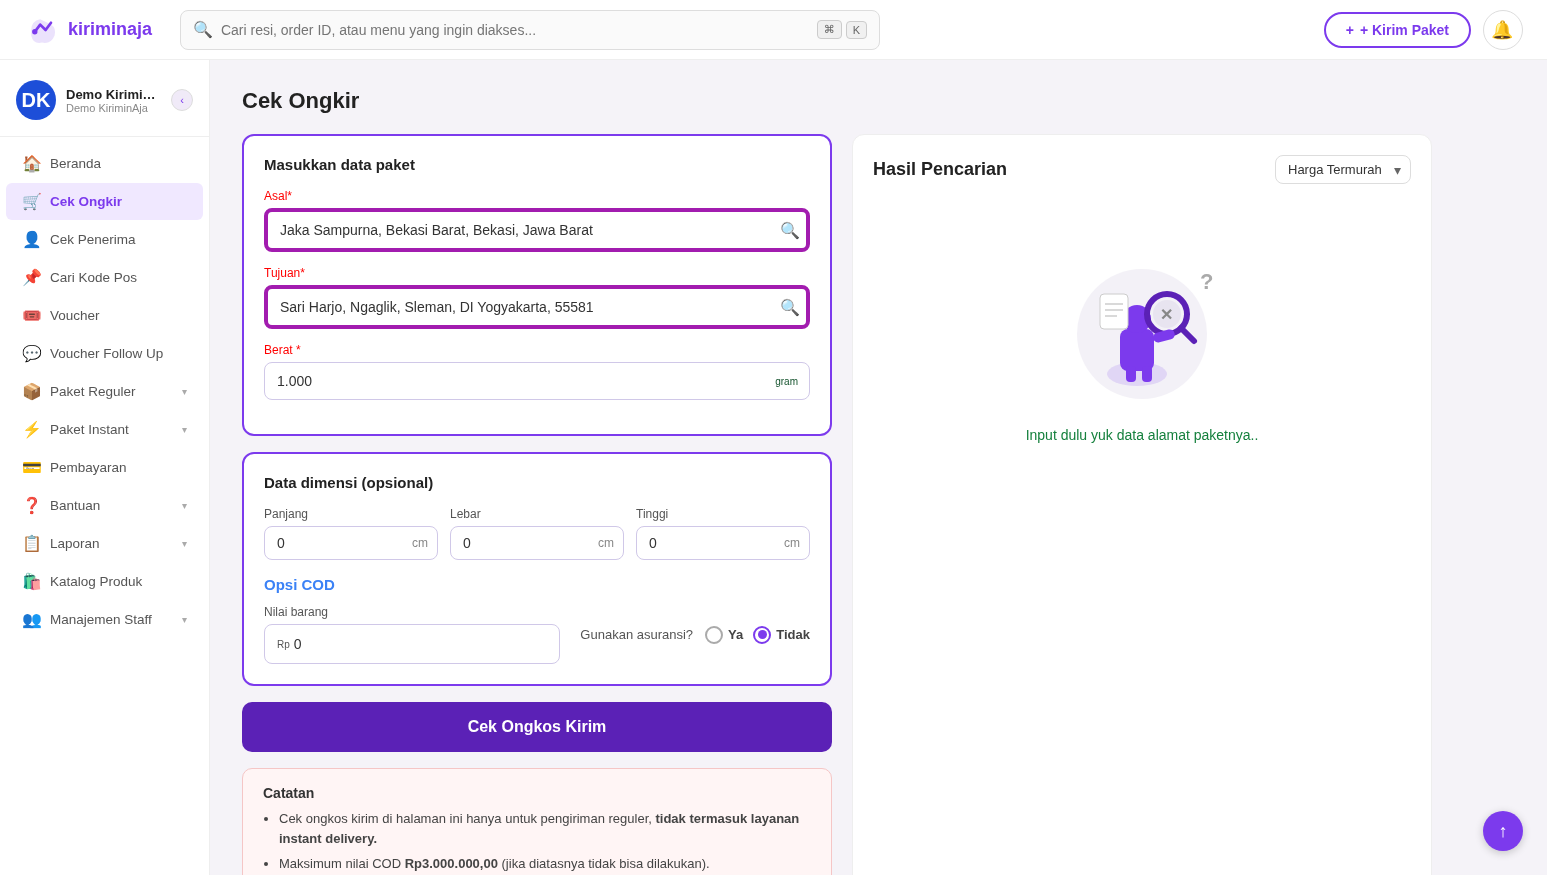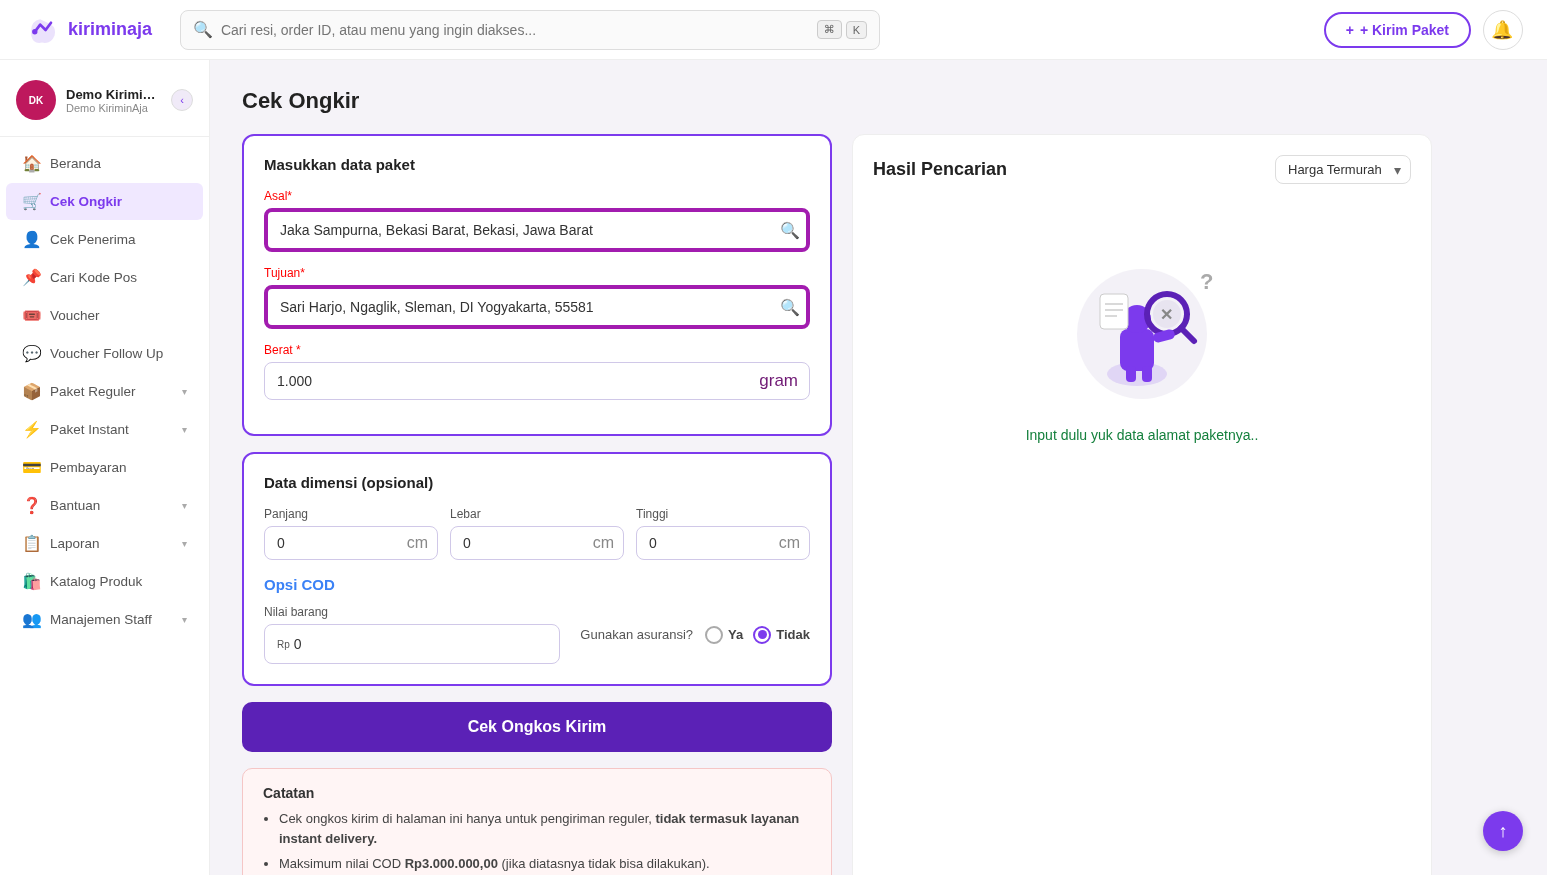--- a/index.html
+++ b/index.html
@@ -19,21 +19,21 @@
     .search-bar { flex: 1; max-width: 700px; display: flex; align-items: center; border: 1px solid #ddd; border-radius: 8px; padding: 0 12px; height: 40px; background: #fafafa; gap: 8px; }
     .search-bar input { border: none; background: transparent; outline: none; width: 100%; font-size: 14px; color: #666; }
     .search-kbd { display: flex; align-items: center; gap: 4px; margin-left: auto; }
     .kbd { background: #f0f0f0; border: 1px solid #ccc; border-radius: 4px; padding: 2px 6px; font-size: 11px; color: #666; }
     .topbar-actions { display: flex; align-items: center; gap: 12px; margin-left: auto; }
     .btn-kirim { background: #fff; border: 2px solid #7c3aed; color: #7c3aed; border-radius: 20px; padding: 8px 20px; font-weight: 600; cursor: pointer; display: flex; align-items: center; gap: 6px; font-size: 14px; }
     .bell-btn { background: none; border: 1px solid #ddd; border-radius: 50%; width: 40px; height: 40px; cursor: pointer; display: flex; align-items: center; justify-content: center; font-size: 18px; }
 
     
     .sidebar-user { display: flex; align-items: center; gap: 10px; padding: 12px 16px 16px; border-bottom: 1px solid #eee; margin-bottom: 8px; }
-    .avatar { width: 40px; height: 40px; border-radius: 50%; background: #be185d; color: #fff; display: flex; align-items: center; justify-content: center; font-weight: 700; font-size: 10px; flex-shrink: 0; }
+    .avatar { width: 40px; height: 40px; border-radius: 50%; background: #1d4ed8; color: #fff; display: flex; align-items: center; justify-content: center; font-weight: 700; font-size: 20px; flex-shrink: 0; }
     .user-info { flex: 1; min-width: 0; }
     .user-name { font-weight: 600; font-size: 13px; color: #222; white-space: nowrap; overflow: hidden; text-overflow: ellipsis; }
     .user-sub { font-size: 11px; color: #888; }
     .collapse-btn { background: #f0eaf8; border: 1px solid #ddd; border-radius: 50%; width: 22px; height: 22px; cursor: pointer; display: flex; align-items: center; justify-content: center; font-size: 11px; color: #7c3aed; }
 
     .nav-item { display: flex; align-items: center; gap: 10px; padding: 9px 16px; cursor: pointer; color: #555; font-size: 13.5px; transition: background 0.15s; border-radius: 6px; margin: 1px 6px; }
     .nav-item.active { background: #f0e8ff; color: #7c3aed; font-weight: 600; }
     .nav-item .nav-icon { width: 18px; text-align: center; font-size: 16px; }
     .nav-item .chevron { margin-left: auto; font-size: 10px; color: #aaa; }
     .nav-label { flex: 1; }
@@ -48,28 +48,28 @@
     .card { background: #fff; border-radius: 12px; border: 2px solid #7c3aed; padding: 20px; }
     .card-title { font-size: 15px; font-weight: 700; color: #222; margin-bottom: 16px; }
     .form-group { margin-bottom: 14px; }
     .form-label { font-size: 12px; color: #555; margin-bottom: 5px; font-weight: 500; }
     .form-label span { color: red; }
     .input-wrap { position: relative; }
     .input-wrap input { width: 100%; border: 4px solid #a21caf; border-radius: 8px; padding: 10px 36px 10px 12px; font-size: 14px; color: #333; outline: none; }
     .input-icon { position: absolute; right: 10px; top: 50%; transform: translateY(-50%); color: #7c3aed; font-size: 16px; }
     .input-gram { position: relative; }
     .input-gram input { width: 100%; border: 1px solid #d0c8e8; border-radius: 8px; padding: 10px 50px 10px 12px; font-size: 14px; color: #333; outline: none; }
-    .gram-label { position: absolute; right: 12px; top: 50%; transform: translateY(-50%); color: #701a75; font-size: 17px; }
+    .gram-label { position: absolute; right: 12px; top: 50%; transform: translateY(-50%); color: #14532d; font-size: 10px; }
 
     
     .dim-row { display: flex; gap: 12px; margin-bottom: 16px; }
     .dim-group { flex: 1; }
     .dim-input-wrap { position: relative; }
     .dim-input-wrap input { width: 100%; border: 1px solid #d0c8e8; border-radius: 8px; padding: 8px 36px 8px 12px; font-size: 14px; color: #333; outline: none; }
-    .dim-unit { position: absolute; right: 10px; top: 50%; transform: translateY(-50%); color: #888; font-size: 16px; }
+    .dim-unit { position: absolute; right: 10px; top: 50%; transform: translateY(-50%); color: #888; font-size: 12px; }
 
     .opsi-cod { margin-top: 6px; }
     .opsi-title { font-size: 15px; font-weight: 700; color: #3b82f6; margin-bottom: 12px; }
     .cod-row { display: flex; align-items: center; gap: 20px; }
     .cod-nilai { flex: 1; }
     .cod-input-wrap { position: relative; border: 1px solid #d0c8e8; border-radius: 8px; display: flex; align-items: center; padding: 0 12px; height: 40px; }
     .cod-rp { color: #555; font-size: 10px; margin-right: 4px; }
     .cod-input-wrap input { border: none; outline: none; font-size: 14px; color: #333; width: 100%; background: transparent; }
     .asuransi { display: flex; align-items: center; gap: 8px; }
     .asuransi-label { font-size: 13px; color: #555; font-weight: 500; margin-right: 4px; }

